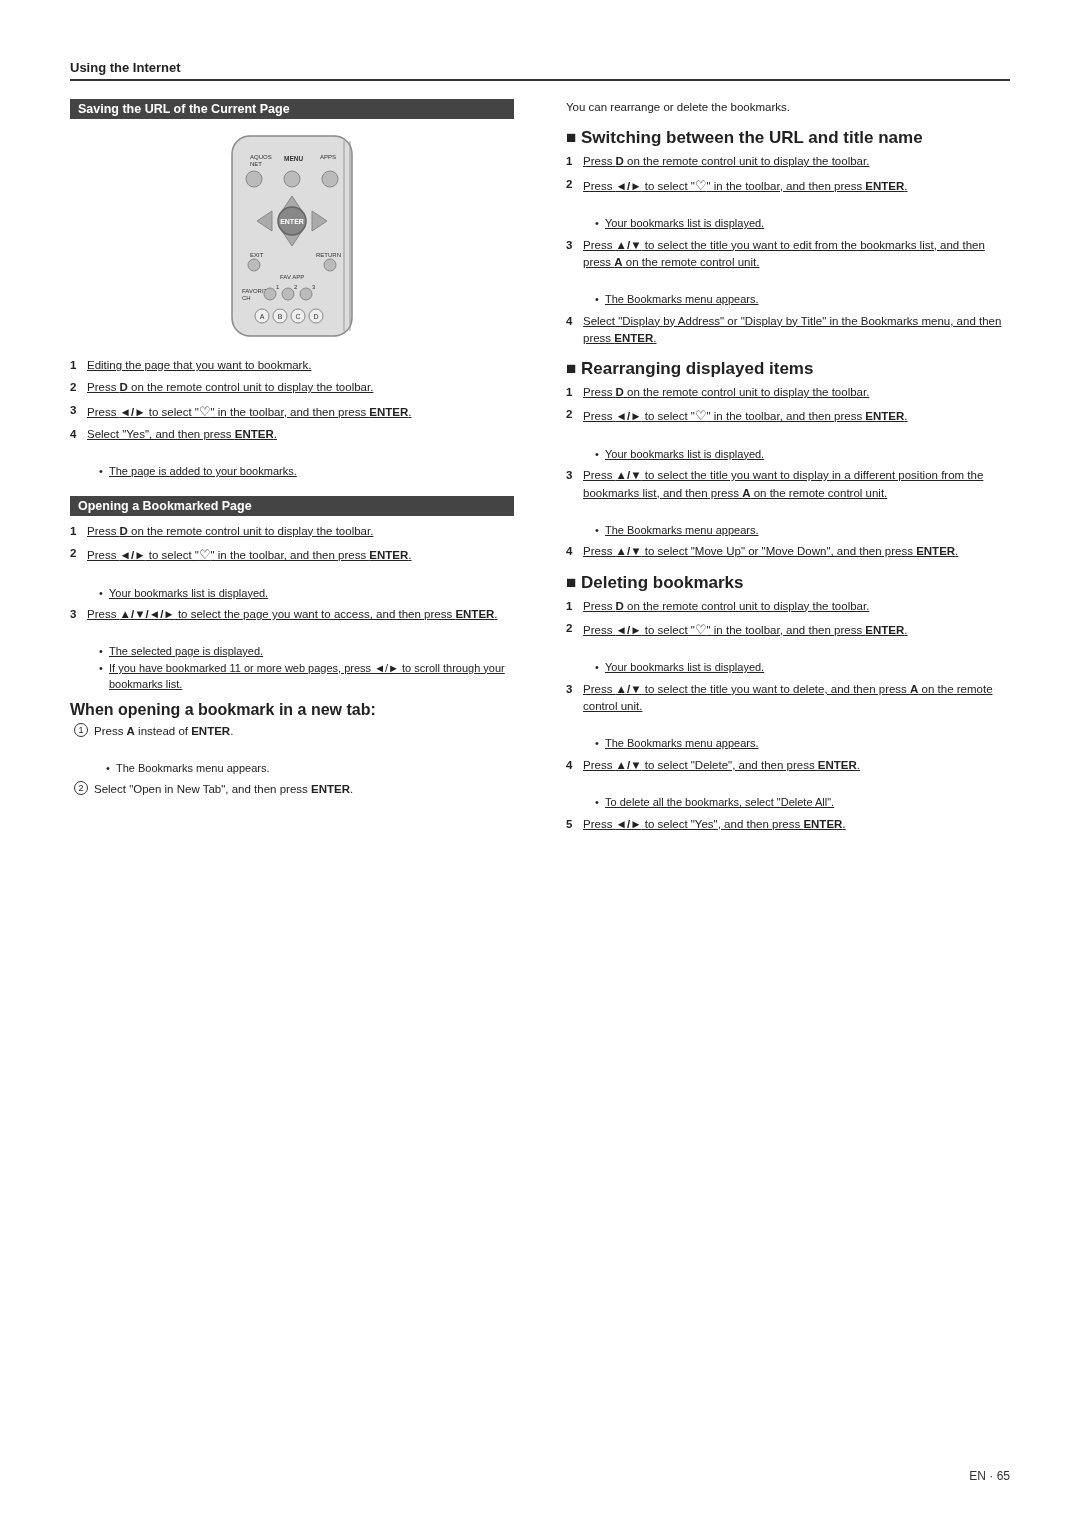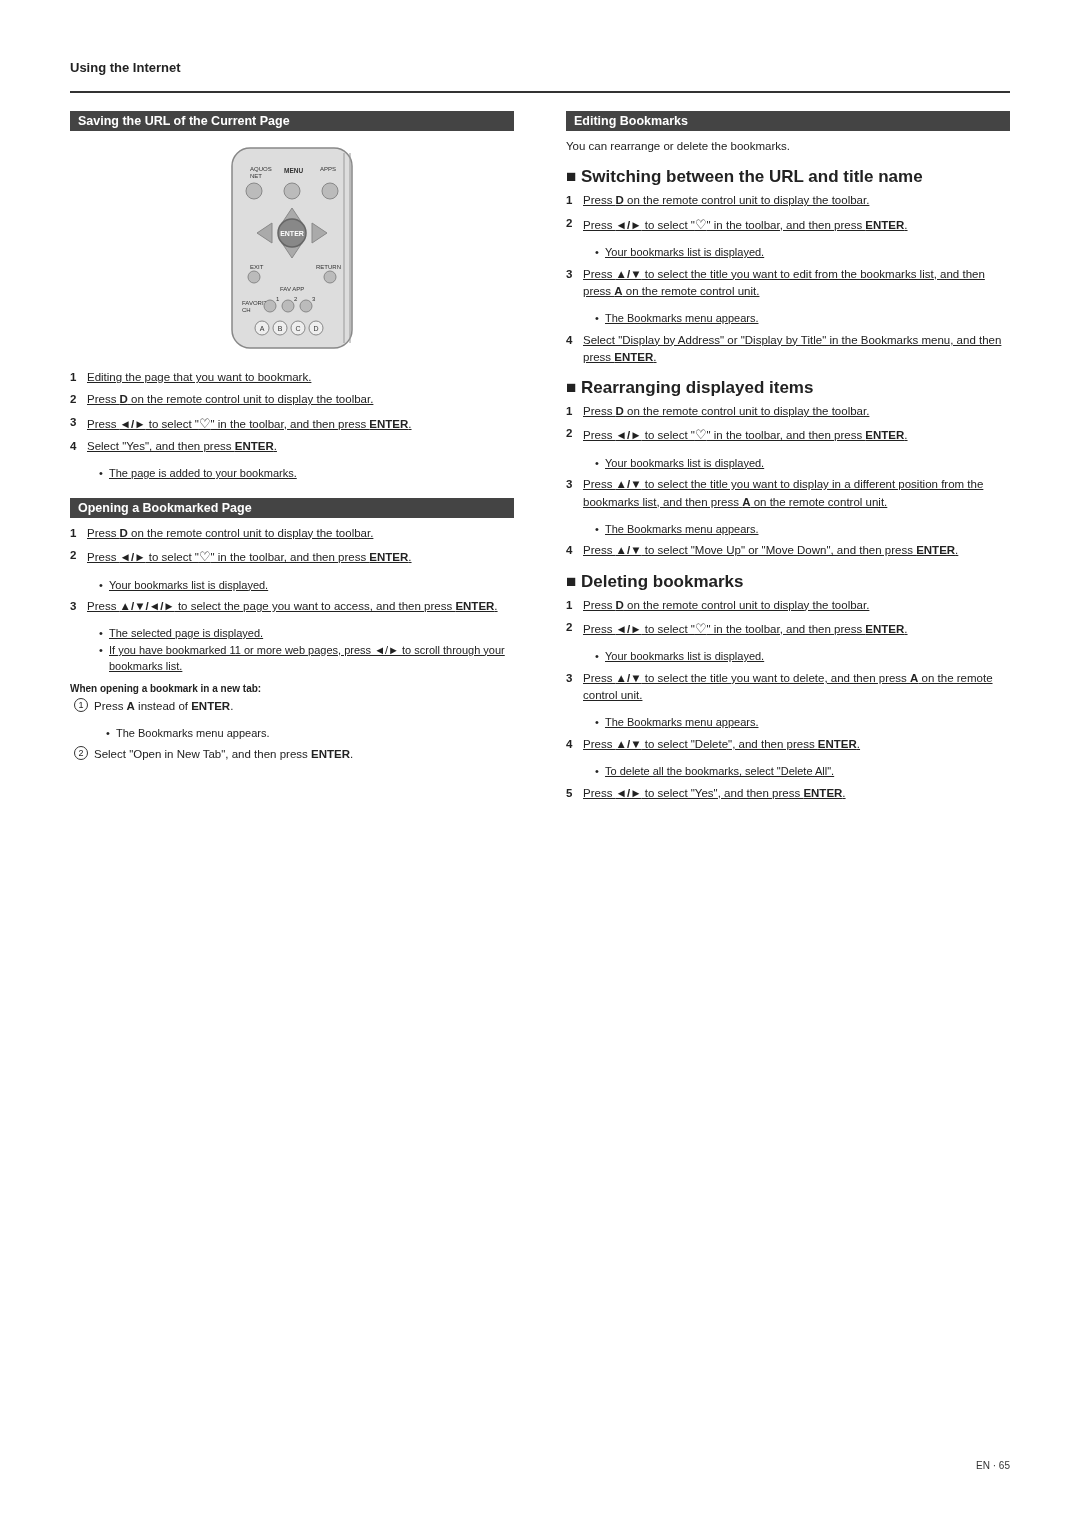--- a/index.html
+++ b/index.html
@@ -7,21 +7,21 @@
       background: #fff;
       font-family: Arial, Helvetica, sans-serif;
       font-size: 11.5px;
       color: #222;
       width: 1080px;
       min-height: 1527px;
       padding: 60px 70px 60px 70px;
     }
     .page-header {
       border-bottom: 2px solid #333;
-      padding-bottom: 16px;
+      padding-bottom: 4px;
       margin-bottom: 18px;
     }
     .page-header-title {
       font-weight: bold;
       font-size: 13px;
     }
     .two-col {
       display: flex;
       gap: 52px;
       justify-content: flex-end;
@@ -67,21 +67,21 @@
       font-weight: bold;
       min-width: 12px;
     }
     ol.steps > li .step-content {
       flex: 1;
       text-decoration: underline;
     }
     .bullet-list {
       list-style: none;
       padding-left: 12px;
-      margin-top: 10px;
+      margin-top: 20px;
     }
     .bullet-list li {
       position: relative;
       padding-left: 10px;
       line-height: 1.5;
       font-size: 11px;
     }
     .bullet-list li::before {
       content: "•";
       position: absolute;
@@ -97,21 +97,21 @@
       content: "■ ";
     }
     .opening-section {
       margin-top: 16px;
     }
     .when-block {
       margin-top: 8px;
     }
     .when-title {
       font-weight: bold;
-      font-size: 10px;
+      font-size: 16px;
       margin-bottom: 4px;
     }
     .circle-num {
       display: inline-block;
       width: 14px;
       height: 14px;
       border: 1px solid #333;
       border-radius: 50%;
       text-align: center;
       line-height: 13px;
@@ -124,23 +124,23 @@
       margin-bottom: 4px;
       padding-left: 4px;
     }
     .when-item .step-content {
       flex: 1;
       line-height: 1.5;
     }
     b, strong { font-weight: bold; }
     .page-footer {
       position: absolute;
-      bottom: 56px;
+      bottom: 44px;
       right: 70px;
-      font-size: 10px;
+      font-size: 12px;
       color: #333;
     }
     .bold { font-weight: bold; }
   </style>
 </head>
 <body>
 
 <div>
 
   <div class="page-header">
@@ -278,21 +278,20 @@
             <span class="step-content">Select "Open in New Tab", and then press <b>ENTER</b>.</span>
           </div>
         </div>
       </div>
 
     </div>
 
     <div class="col-right">
 
       <div>
-        <div class="section-header">Editing Bookmarks</div>
         <p class="section-intro">You can rearrange or delete the  bookmarks.</p>
 
         <div>
           <div class="subsection-header">Switching between the URL and title name</div>
           <ol class="steps">
             <li>
               <span class="step-num bold">1</span>
               <span class="step-content">Press <b>D</b> on the remote control unit to display the toolbar.</span>
             </li>
             <li>

